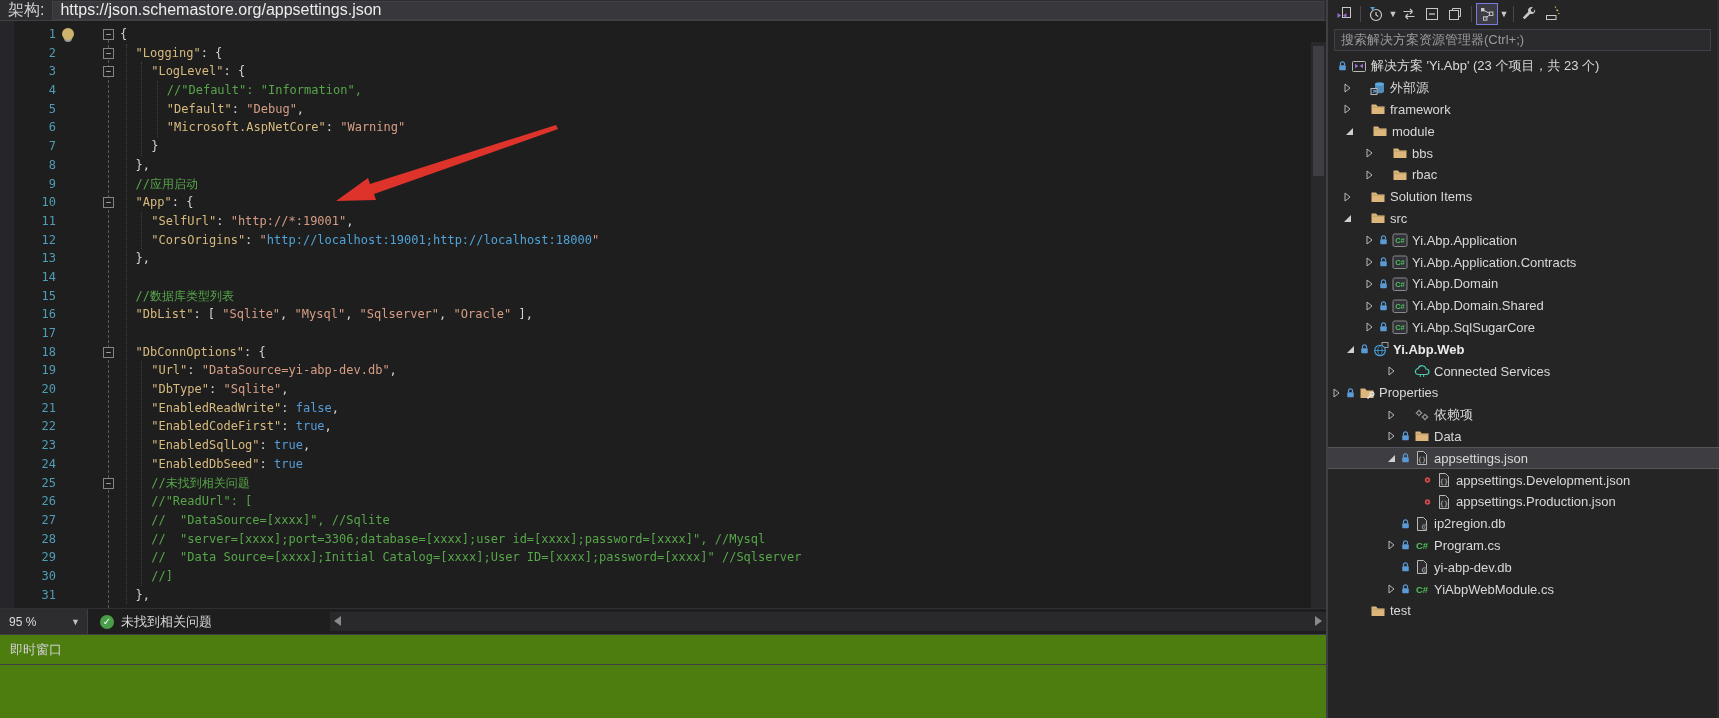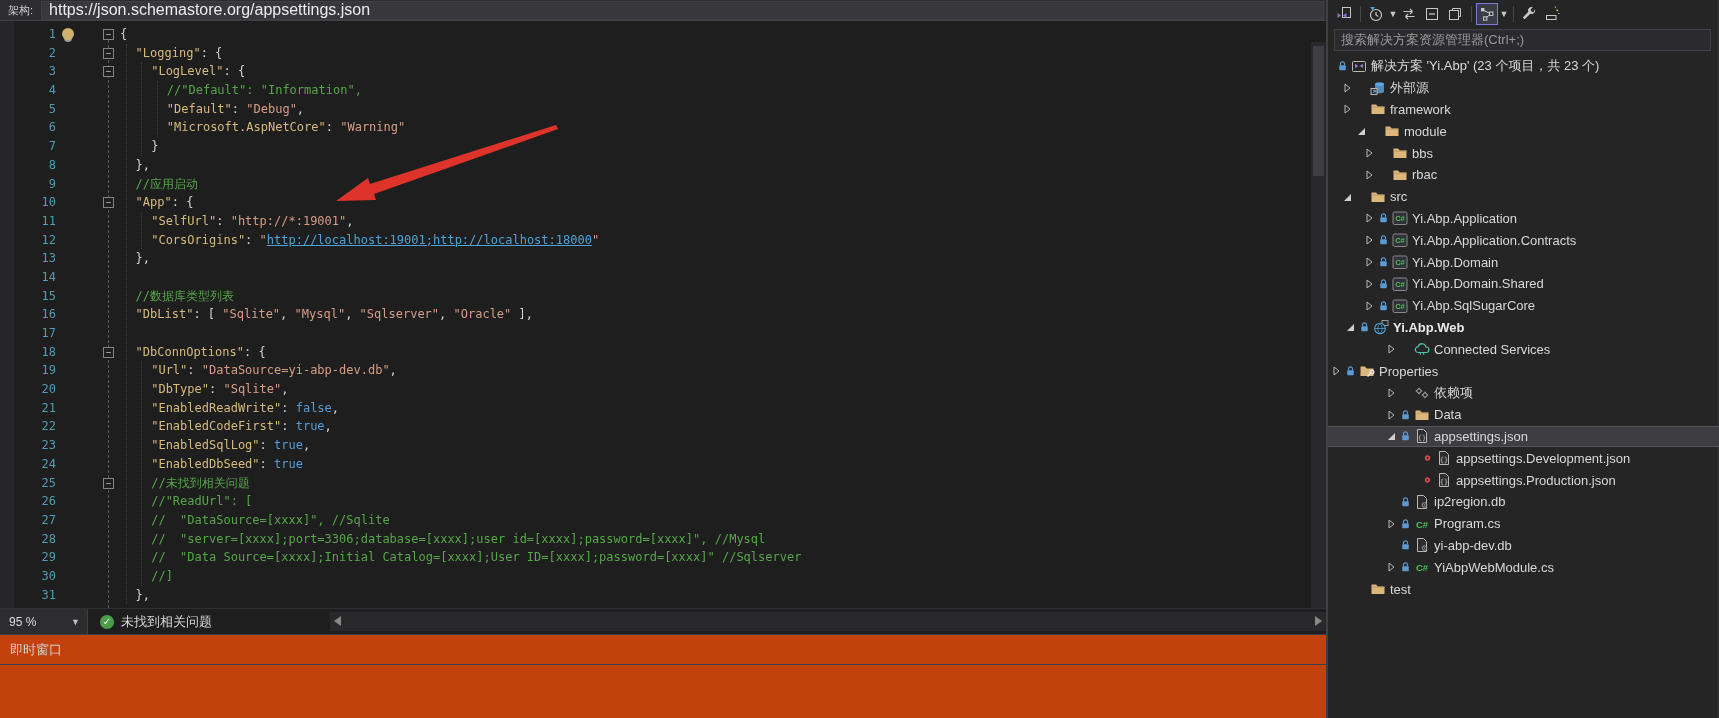--- a/index.html
+++ b/index.html
@@ -4,21 +4,21 @@
 <style>
   * { margin:0; padding:0; box-sizing:border-box; }
   html,body { width:1719px; height:718px; overflow:hidden; background:#2d2d30;
               font-family:"Liberation Sans", sans-serif; }
   #root { position:relative; width:1719px; height:718px; }
 
   
   #editor-pane { position:absolute; left:0; top:0; width:1326px; height:718px; background:#1e1e1e; }
   .schema-bar { position:absolute; left:0; top:0; width:1326px; height:21px; background:#2d2d30;
                 border-bottom:1px solid #3f3f46; display:flex; align-items:center; }
-  .schema-label { color:#cfcfcf; font-size:11px; padding:0 8px; }
+  .schema-label { color:#cfcfcf; font-size:16px; padding:0 8px; }
   .schema-combo { flex:1; height:19px; background:#37373c; display:flex; align-items:center;
                   border:1px solid #3f3f46; margin-right:2px; }
   .schema-combo span { color:#ececec; font-size:16px; padding-left:7px; }
 
   .code-area { position:absolute; left:0; top:21px; width:1326px; height:587px; background:#1e1e1e; overflow:hidden; }
   .gutter-strip { position:absolute; left:0; top:0; width:14px; height:100%; background:#26262a; }
   .fold-line { position:absolute; left:108px; top:14px; height:578px; border-left:1px dashed #585860; }
   .guide { position:absolute; border-left:1px dotted #404045; }
 
   #code-lines { position:absolute; left:0; top:4px; width:100%; }
@@ -26,21 +26,21 @@
   .cl .num { position:absolute; left:0; width:56px; text-align:right; color:#4f9db6;
              font:12px "DejaVu Sans Mono", monospace; line-height:18.7px; }
   .cl .txt { position:absolute; left:120px; font:12px "DejaVu Sans Mono", monospace; line-height:18.7px; }
   .foldbox { position:absolute; left:103px; top:4px; width:11px; height:11px; background:#1e1e1e;
              border:1px solid #848488; color:#c8c8c8; font:9px "DejaVu Sans Mono",monospace;
              line-height:9px; text-align:center; z-index:3; }
   .bulb { position:absolute; left:62px; top:3px; width:12px; height:12px; border-radius:50%;
           background:#cdb36e; box-shadow:0 4px 0 -2px #9a9a9a; }
   .tk-p{color:#d4d4d4} .tk-k{color:#d7ba7d} .tk-s{color:#d69d85}
   .tk-b{color:#569cd6} .tk-c{color:#57a64a}
-  .tk-l{color:#4fa3d8; text-decoration:underline}
+  .tk-l{color:#4fa3d8; }
 
   #arrow-overlay { position:absolute; left:0; top:0; width:1326px; height:718px;
                    pointer-events:none; z-index:5; }
 
   
   .vscroll { position:absolute; right:0; top:21px; width:15px; height:587px; background:#29292c; }
   .vscroll .thumb { position:absolute; left:2px; top:4px; width:11px; height:130px; background:#3e3e44; }
   .editor-statusrow { position:absolute; left:0; top:608px; width:1326px; height:26px;
                       background:#1e1e1e; border-top:1px solid #303034; }
   .zoom-combo { position:absolute; left:0; top:0; width:88px; height:25px; background:#2d2d30;
@@ -52,21 +52,21 @@
                  font-size:10px; line-height:14px; text-align:center; margin-right:7px; }
   .health-text { color:#d8d8d8; font-size:13px; }
   .hscrollbar { position:absolute; left:330px; top:3px; width:996px; height:19px; background:#29292c; }
   .arr { position:absolute; top:4px; width:0; height:0; border-top:5px solid transparent;
          border-bottom:5px solid transparent; }
   .arr-left  { left:4px;  border-right:7px solid #8a8a8a; }
   .arr-right { right:4px; border-left:7px solid #8a8a8a; }
 
   
   .immediate { position:absolute; left:0; top:634px; width:1326px; height:84px;
-               background:#c2410c; border-top:1px solid #3f3f46; }
+               background:#4d7c0f; border-top:1px solid #3f3f46; }
   .imm-title { color:#d0d0d0; font-size:13px; padding:6px 0 5px 10px; }
   .imm-sep { border-top:1px solid #3f3f46; }
 
   
   #solution-explorer { position:absolute; left:1328px; top:0; width:391px; height:718px;
                        background:#252526; border-left:2px solid #3f3f46; margin-left:-2px; }
   .se-toolbar { height:27px; display:flex; align-items:center; padding-left:5px; }
   .tb-icon { width:22px; height:22px; display:flex; align-items:center; justify-content:center;
              color:#c8c8c8; margin-right:1px; }
   .tb-icon.selected { border:1px solid #7a7ae0; background:#3c3c44; }
@@ -273,21 +273,21 @@
           </span>
           <span class="slot-lock"></span>
           <span class="slot-icon">
             <svg width="16" height="16" viewBox="0 0 16 16">
               <path d="M1.5 3.5h4.6l1.6 2h6.8v7.5H1.5z" fill="#dcb67a"></path>
               <path d="M1.5 6.2h13" stroke="#b99a5e" stroke-width="0.8"></path>
             </svg>
           </span>
           <span class="tlabel">framework</span>
         </div>
-        <div class="trow" style="padding-left: 25px;">
+        <div class="trow" style="padding-left: 13px;">
           <span class="slot-exp">
             <svg width="16" height="16" viewBox="0 0 16 16">
               <path d="M12 5v7H5z" fill="#d0d0d0"></path>
             </svg>
           </span>
           <span class="slot-lock"></span>
           <span class="slot-icon">
             <svg width="16" height="16" viewBox="0 0 16 16">
               <path d="M1.5 3.5h4.6l1.6 2h6.8v7.5H1.5z" fill="#dcb67a"></path>
               <path d="M1.5 6.2h13" stroke="#b99a5e" stroke-width="0.8"></path>
@@ -317,20 +317,35 @@
             </svg>
           </span>
           <span class="slot-lock"></span>
           <span class="slot-icon">
             <svg width="16" height="16" viewBox="0 0 16 16">
               <path d="M1.5 3.5h4.6l1.6 2h6.8v7.5H1.5z" fill="#dcb67a"></path>
               <path d="M1.5 6.2h13" stroke="#b99a5e" stroke-width="0.8"></path>
             </svg>
           </span>
           <span class="tlabel">rbac</span>
+        </div>
+        <div class="trow" style="padding-left: 11px;">
+          <span class="slot-exp">
+            <svg width="16" height="16" viewBox="0 0 16 16">
+              <path d="M6 4l5 4-5 4z" fill="none" stroke="#b8b8b8"></path>
+            </svg>
+          </span>
+          <span class="slot-lock"></span>
+          <span class="slot-icon">
+            <svg width="16" height="16" viewBox="0 0 16 16">
+              <path d="M1.5 3.5h4.6l1.6 2h6.8v7.5H1.5z" fill="#dcb67a"></path>
+              <path d="M1.5 6.2h13" stroke="#b99a5e" stroke-width="0.8"></path>
+            </svg>
+          </span>
+          <span class="tlabel">Solution Items</span>
         </div>
         <div class="trow" style="padding-left: 11px;">
           <span class="slot-exp">
             <svg width="16" height="16" viewBox="0 0 16 16">
               <path d="M12 5v7H5z" fill="#d0d0d0"></path>
             </svg>
           </span>
           <span class="slot-lock"></span>
           <span class="slot-icon">
             <svg width="16" height="16" viewBox="0 0 16 16">

